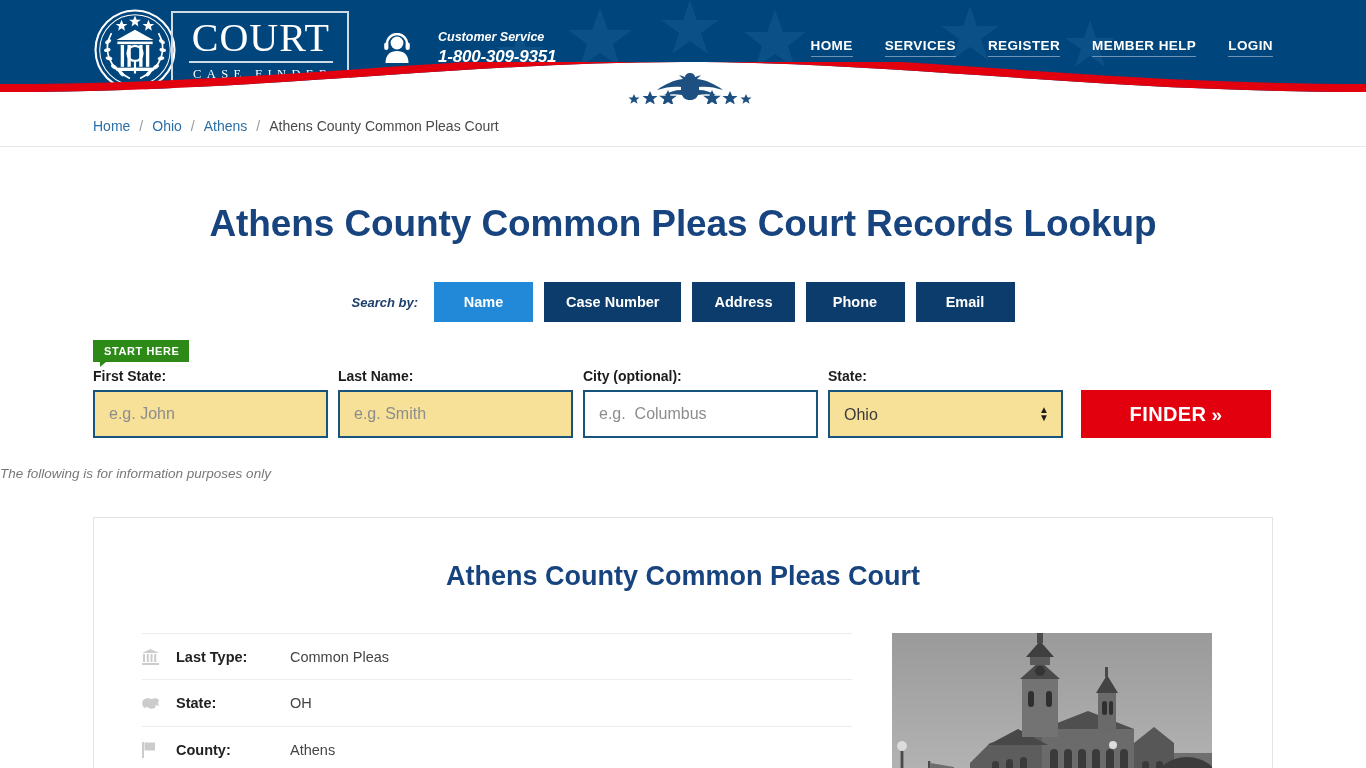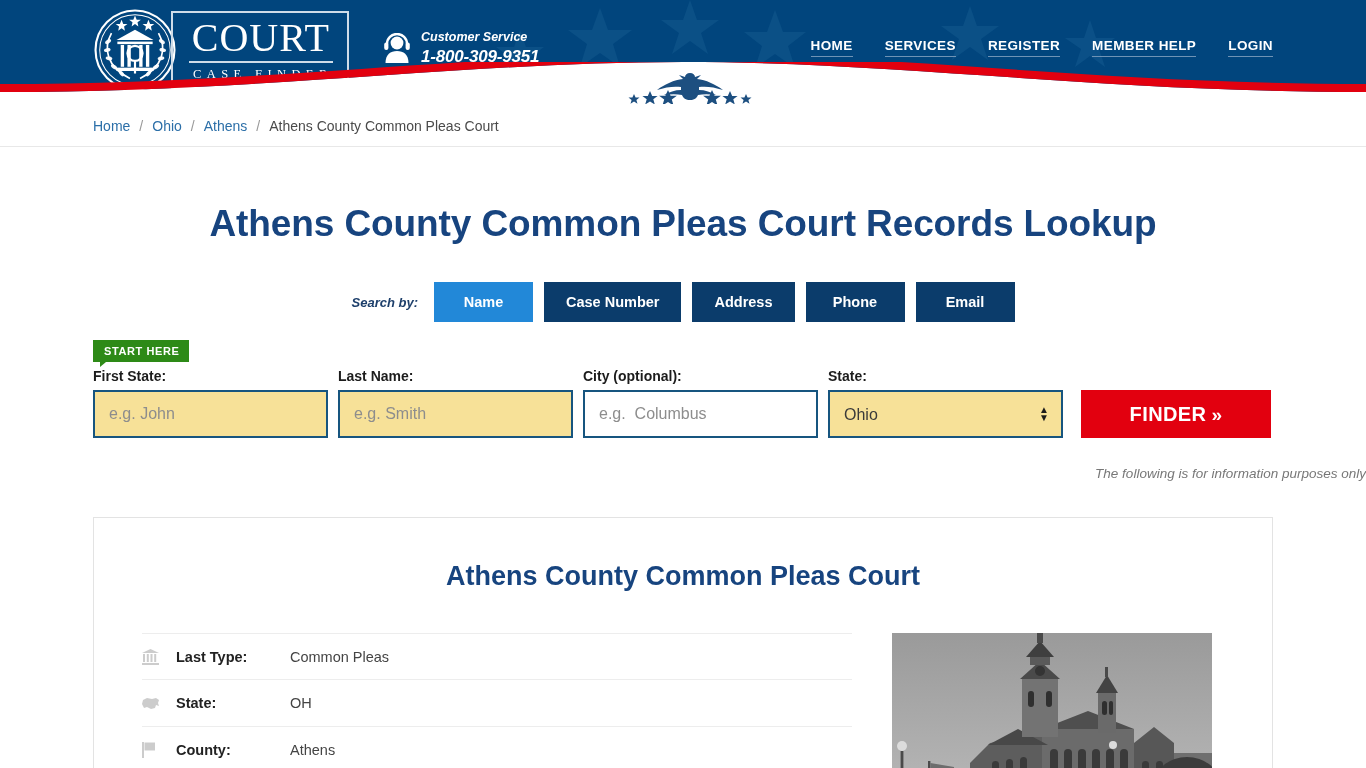--- a/index.html
+++ b/index.html
@@ -60,21 +60,21 @@
     font-size: 12.5px;
     letter-spacing: 5.4px;
     display: block;
     padding-top: 5px;
     padding-left: 4px;
   }
 
   .cs-block {
     position: absolute;
     left: 290px; top: 30px;
-    display: flex; align-items: center; gap: 10px;
+    display: flex; align-items: center; gap: 27px;
   }
   .cs-icon { width: 28px; height: 30px; flex: none; }
   .cs-label {
     color: #ffffff;
     font-size: 12.5px;
     font-style: italic;
     font-weight: bold;
     line-height: 1.25;
   }
   .cs-phone {
@@ -241,21 +241,21 @@
     font-size: 20px;
     font-weight: bold;
     letter-spacing: 0.4px;
     cursor: pointer;
     margin-left: 8px;
     font-family: "Liberation Sans", sans-serif;
   }
   .btn-search .chev { font-size: 19px; margin-left: 5px; }
 
   .disclaimer {
-    text-align: right;
+    text-align: left;
     color: #777777;
     font-size: 13.5px;
     font-style: italic;
     margin-top: 28px;
   }
 
   
   .card {
     width: 1180px;
     margin: 36px auto 0 auto;

